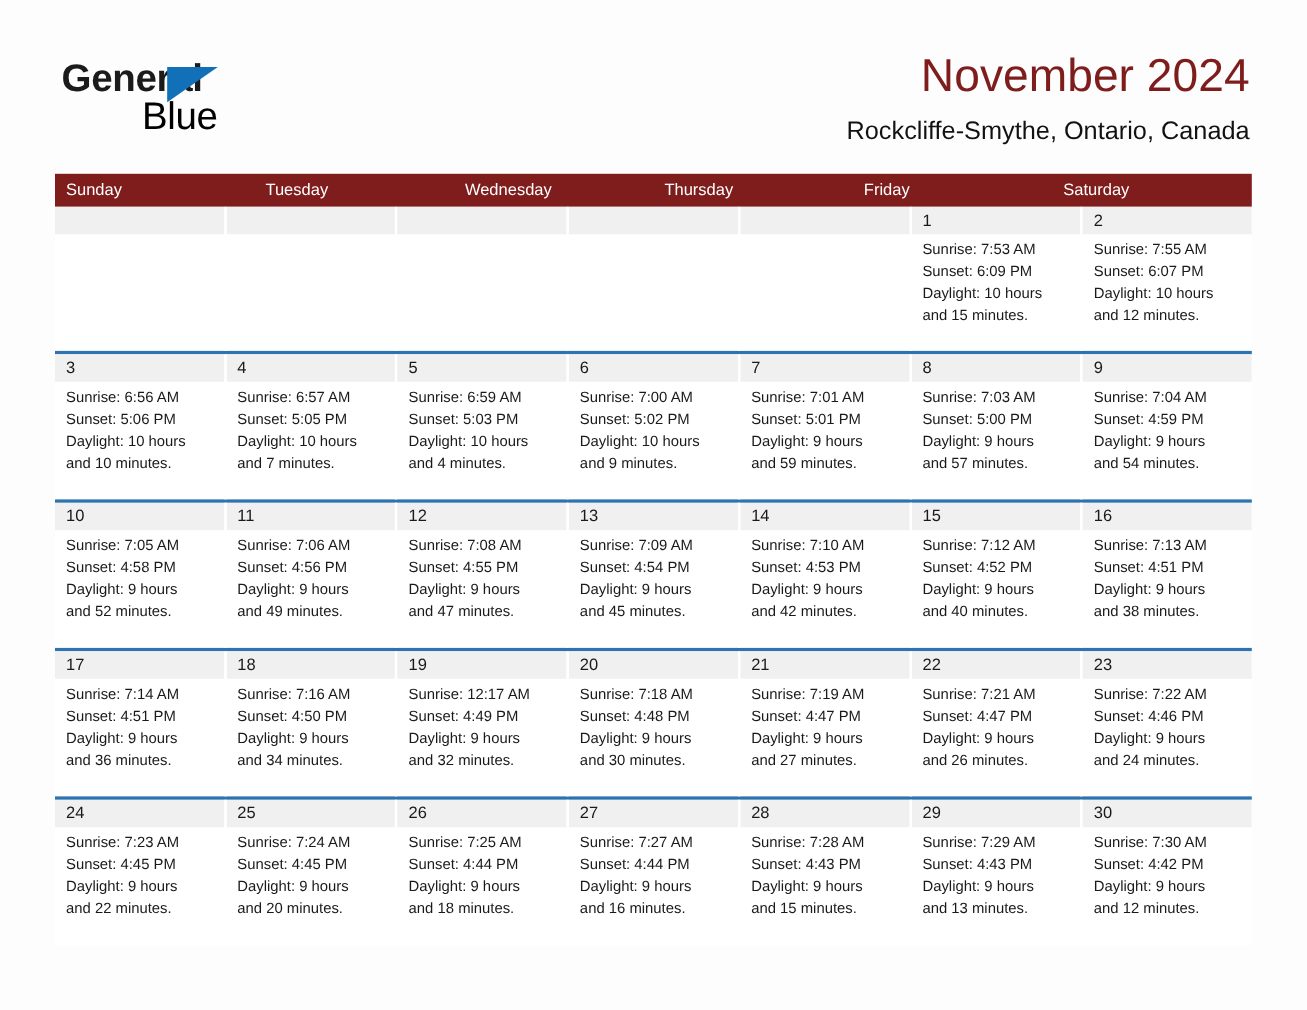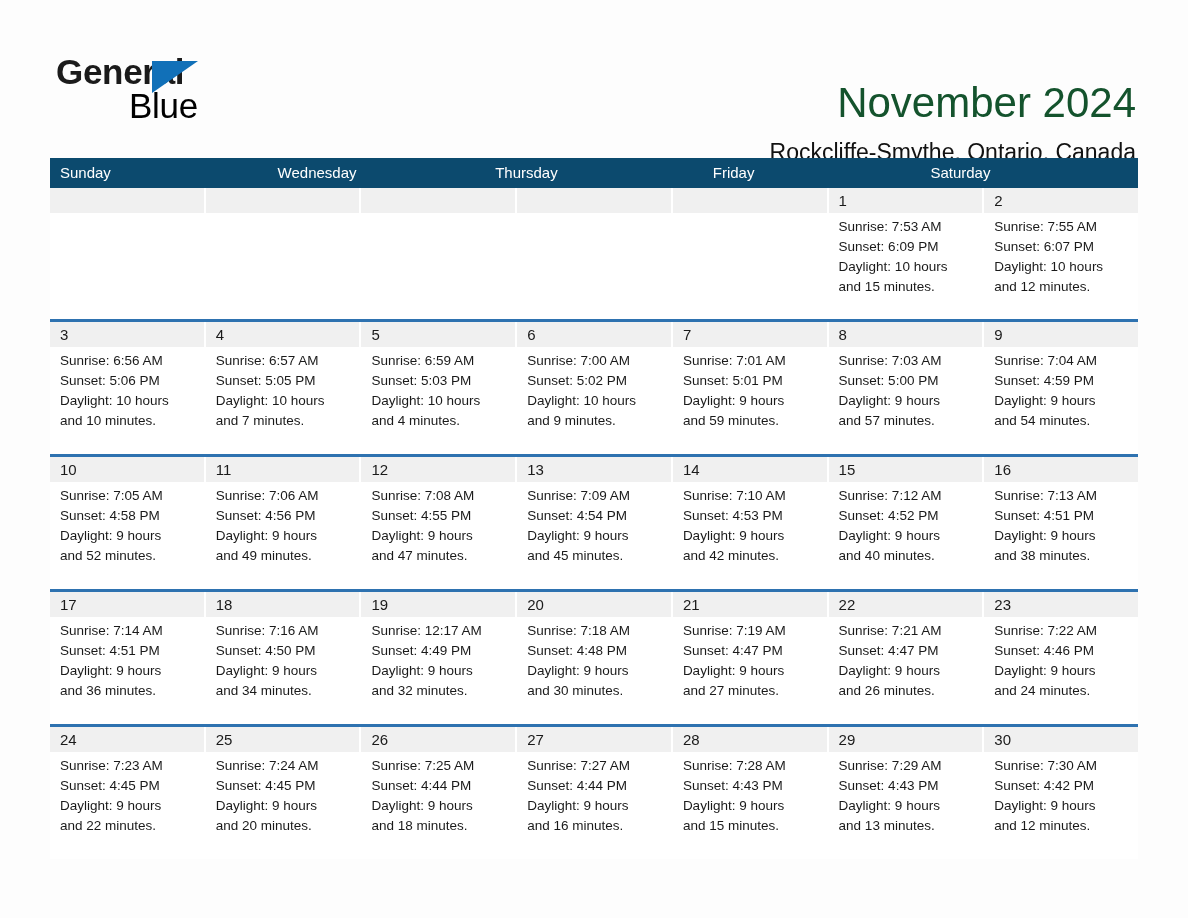--- a/index.html
+++ b/index.html
@@ -67,45 +67,44 @@
   }
   .title-block {
     position: absolute;
     right: 52px;
     top: 42px;
     text-align: right;
   }
   .month-title {
     font-size: 42px;
     font-weight: 400;
-    color: #14532d;
+    color: #7f1d1d;
     line-height: 54px;
     white-space: nowrap;
-    margin-top: 34px;
   }
   .location {
     margin-top: 8px;
     font-size: 23px;
     font-weight: 400;
     color: #121212;
     line-height: 28px;
     white-space: nowrap;
     margin-left: 15px;
   }
 
   
   .calendar {
     position: absolute;
     left: 50px;
     top: 158px;
     width: 1088px;
   }
   .weekday-row {
     display: flex;
-    background: #0c4a6e;
+    background: #7f1d1d;
     height: 30px;
   }
   .weekday {
     flex: 1 1 0;
     color: #ffffff;
     font-size: 15px;
     line-height: 30px;
     padding-left: 10px;
     box-sizing: border-box;
     white-space: nowrap;
@@ -168,20 +167,21 @@
     </div>
     <div class="title-block">
       <div class="month-title">November 2024</div>
       <div class="location">Rockcliffe-Smythe, Ontario, Canada</div>
     </div>
   </div>
 
   <div class="calendar">
     <div class="weekday-row">
       <div class="weekday">Sunday</div>
+      <div class="weekday">Tuesday</div>
       <div class="weekday">Wednesday</div>
       <div class="weekday">Thursday</div>
       <div class="weekday">Friday</div>
       <div class="weekday">Saturday</div>
     </div>
     <div id="weeks-container">
         <div class="week-row first">
           <div class="day-cell empty">
             <div class="day-number"></div>
             <div class="day-info"></div>

